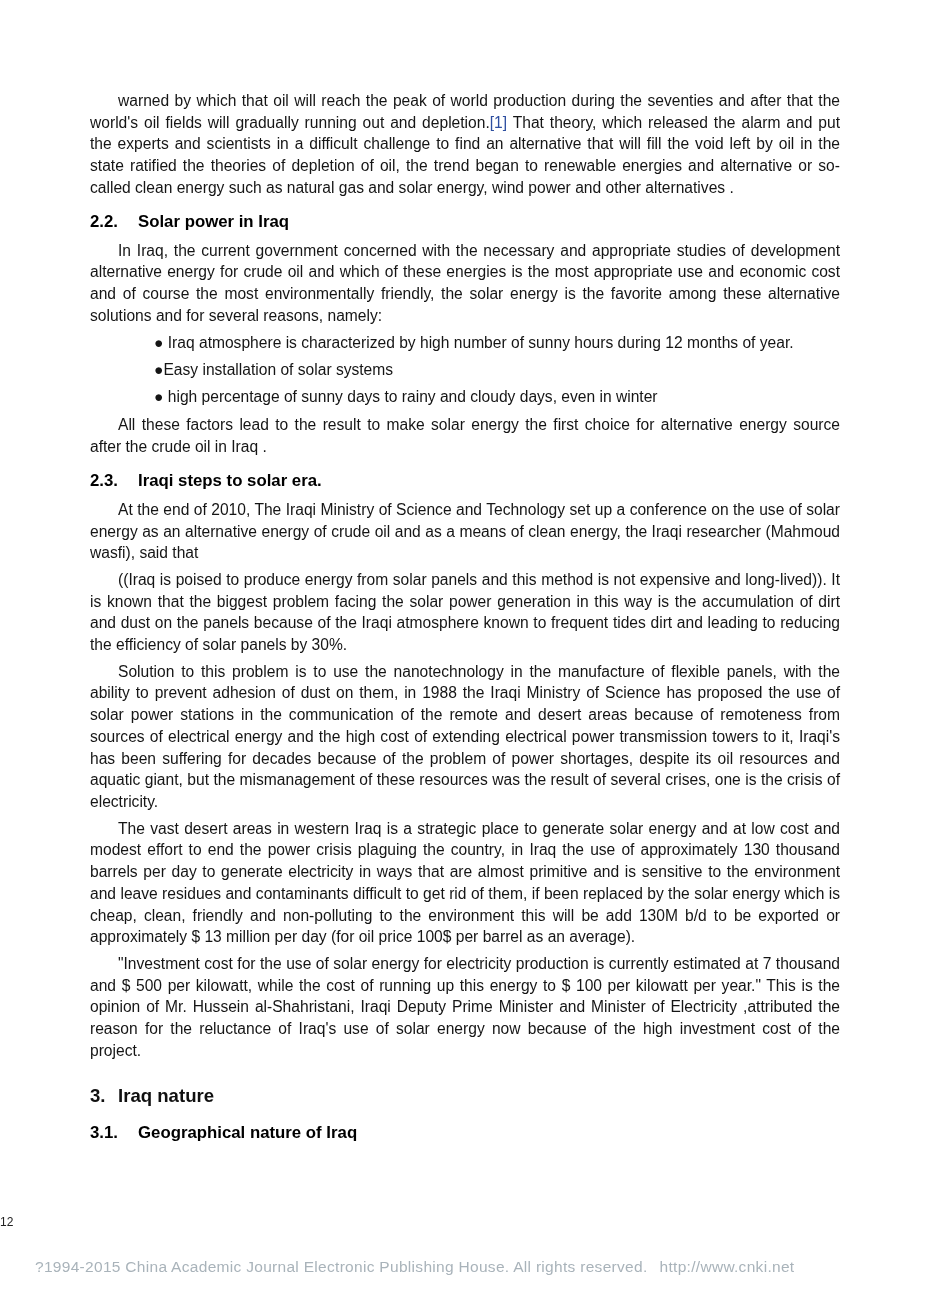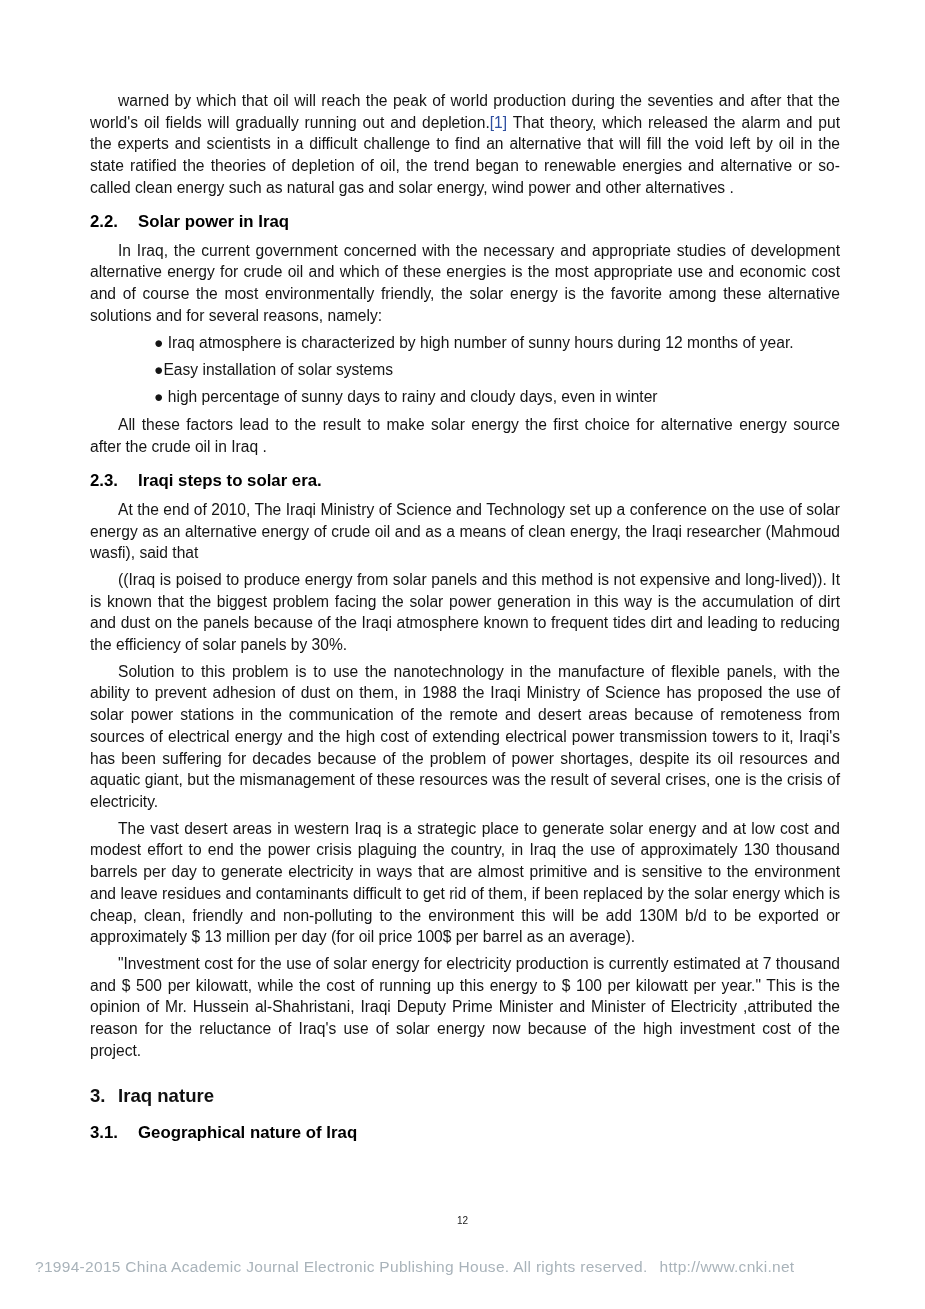--- a/index.html
+++ b/index.html
@@ -49,22 +49,22 @@
     font-weight: bold;
     margin: 24px 0 16px 0;
     color: #101010;
   }
   .h1 .hnum { display: inline-block; min-width: 28px; }
   .page-number {
     position: absolute;
     left: 0;
     right: 0;
     top: 1215px;
-    text-align: center;
-    font-size: 10px;
+    text-align: left;
+    font-size: 12px;
     color: #222222;
   }
   .footer {
     position: absolute;
     left: 35px;
     top: 1258px;
     font-size: 15.5px;
     letter-spacing: 0.3px;
     color: #a9b3ba;
     white-space: nowrap;

